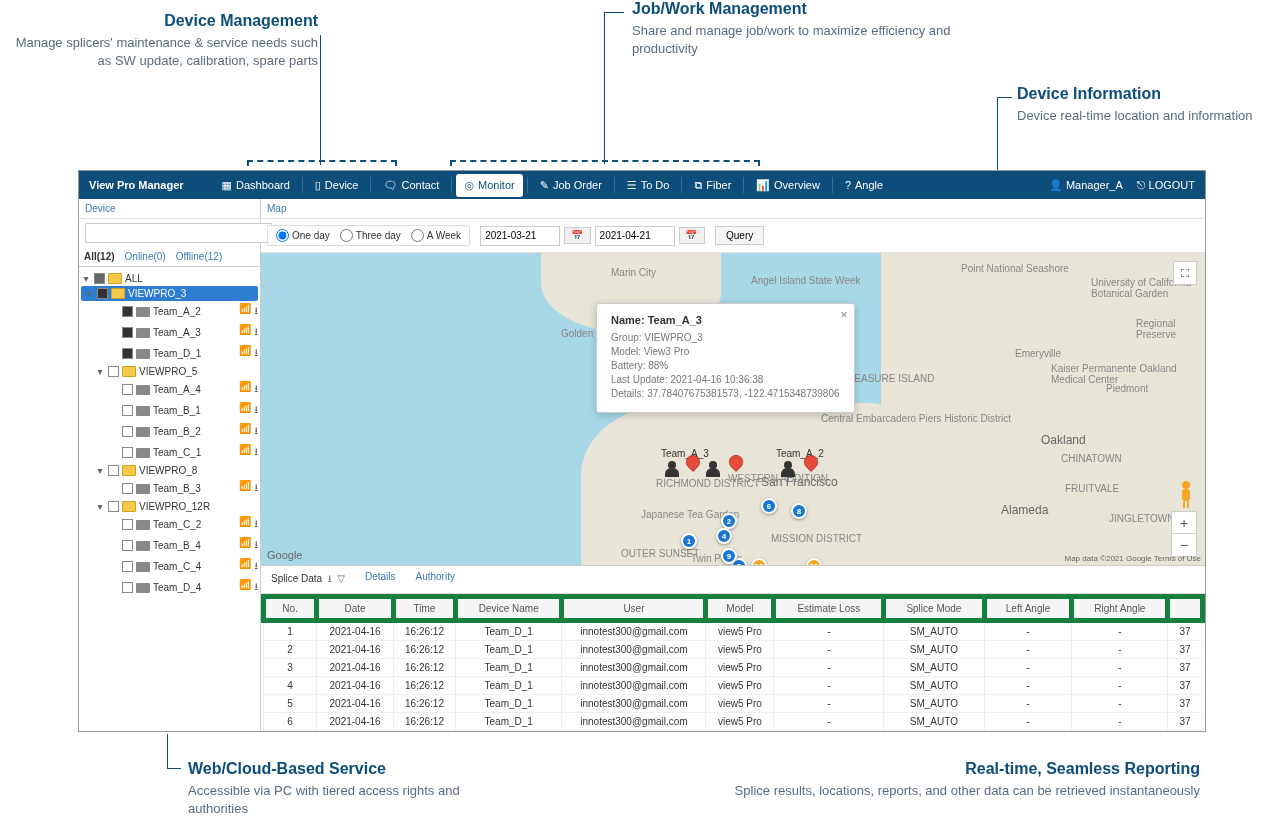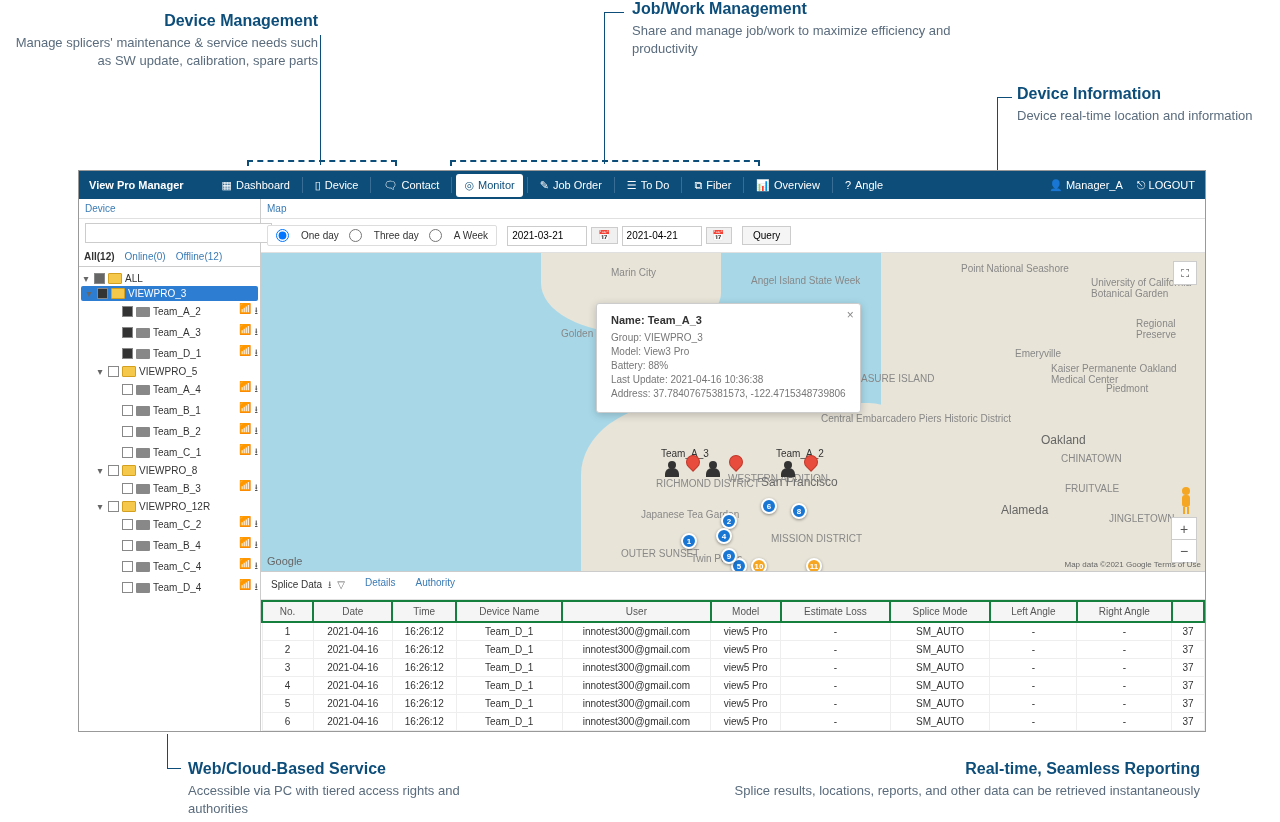--- a/index.html
+++ b/index.html
@@ -43,21 +43,21 @@
 .tree-icons { display:flex; gap:3px; color:#555; }
 .tree-icons span { font-size:10px; }
 .tree-row.selected { background:#2d7dd2; color:#fff; border-radius:2px; padding:2px 3px; }
 .indent-1 { padding-left: 14px; }
 .indent-2 { padding-left: 28px; }
 
 .main { flex: 1; display: flex; flex-direction: column; }
 .map-header { color: #3a7bb5; padding: 4px 6px; border-bottom: 1px solid #e0e0e0; font-size:10px; }
 .map-controls { display: flex; gap: 10px; padding: 6px; border-bottom: 1px solid #e0e0e0; align-items: center; font-size:10px; }
 .radio-group { display: flex; gap: 10px; border:1px solid #ddd; padding:3px 8px; border-radius:2px; background:#fff; }
-.radio-group label { display:flex; align-items:center; gap:12px; cursor:pointer; }
+.radio-group label { display:flex; align-items:center; gap:3px; cursor:pointer; }
 .date-group { display:flex; gap:4px; align-items:center; }
 .date-group input { border:1px solid #ccc; width:80px; height:20px; padding:0 4px; font-size:10px; }
 .date-group button { border:1px solid #ccc; background:#f0f0f0; padding:2px 6px; cursor:pointer; font-size:10px; }
 .query-btn { border:1px solid #ccc; background:#f5f5f5; padding:3px 10px; cursor:pointer; font-size:10px; }
 
 .map-area { flex:1; position:relative; background:#a8d8e8; overflow:hidden; }
 .map-land { position:absolute; background:#e8e4d8; }
 .map-label { position:absolute; font-size:10px; color:#888; }
 .map-label.city { color:#666; font-size:12px; }
 .map-marker { position:absolute; width:16px; height:16px; border-radius:50%; border:2px solid #fff; box-shadow:0 1px 3px rgba(0,0,0,0.4); display:flex; align-items:center; justify-content:center; color:#fff; font-size:8px; font-weight:bold; }
@@ -80,21 +80,21 @@
 .map-zoom div:first-child { border-bottom:1px solid #ccc; }
 .google-logo { position:absolute; bottom:4px; left:6px; font-size:11px; color:#666; }
 .map-attrib { position:absolute; bottom:2px; right:4px; font-size:8px; color:#666; }
 
 .data-panel { border-top:1px solid #ccc; }
 .data-tabs { display:flex; border-bottom:1px solid #e0e0e0; font-size:10px; }
 .data-tab { padding:5px 10px; cursor:pointer; color:#3a7bb5; }
 .data-tab.active { color:#333; font-weight:normal; }
 .data-tab .icon { margin-left:3px; color:#666; }
 table { width:100%; border-collapse:collapse; font-size:10px; }
-th { background:#f5f5f5; border:2px solid #15803d; padding:4px 12px; font-weight:normal; color:#555; }
+th { background:#f5f5f5; border:5px solid #15803d; padding:4px 12px; font-weight:normal; color:#555; }
 td { border:1px solid #eee; padding:3px 6px; text-align:center; }
 </style>
 </head>
 <body>
 
 <div class="callout" style="left:8px; top:12px; width:310px; text-align:right;">
   <div class="callout-title">Device Management</div>
   <div class="callout-desc">Manage splicers' maintenance &amp; service needs such as SW update, calibration, spare parts</div>
 </div>
 <div style="position:absolute; left:320px; top:35px; width:1px; height:130px; background:#0d4d7a;"></div>
@@ -405,21 +405,21 @@
             <div class="map-marker orange" style="left: 545px; top: 305px;">11</div>
           </div>
 
         <div class="info-popup" style="left:335px; top:50px;">
           <span class="close">×</span>
           <div class="name"><span>Name:</span> <span>Team_A_3</span></div>
           <div class="row"><span>Group:</span> <span>VIEWPRO_3</span></div>
           <div class="row"><span>Model:</span> <span>View3 Pro</span></div>
           <div class="row"><span>Battery:</span> <span>88%</span></div>
           <div class="row"><span>Last Update:</span> <span>2021-04-16 10:36:38</span></div>
-          <div class="row"><span>Address:</span> <span>37.78407675381573, -122.4715348739806</span></div>
+          <div class="row"><span>Details:</span> <span>37.78407675381573, -122.4715348739806</span></div>
         </div>
 
         <div class="map-fullscreen">⛶</div>
         <div class="map-pegman"><svg viewBox="0 0 22 30">
               <circle cx="11" cy="6" r="4" fill="#f5a623"></circle>
               <rect x="7" y="10" width="8" height="12" rx="3" fill="#f5a623"></rect>
               <rect x="8" y="22" width="2" height="7" fill="#f5a623"></rect>
               <rect x="12" y="22" width="2" height="7" fill="#f5a623"></rect>
             </svg></div>
         <div class="map-zoom">

